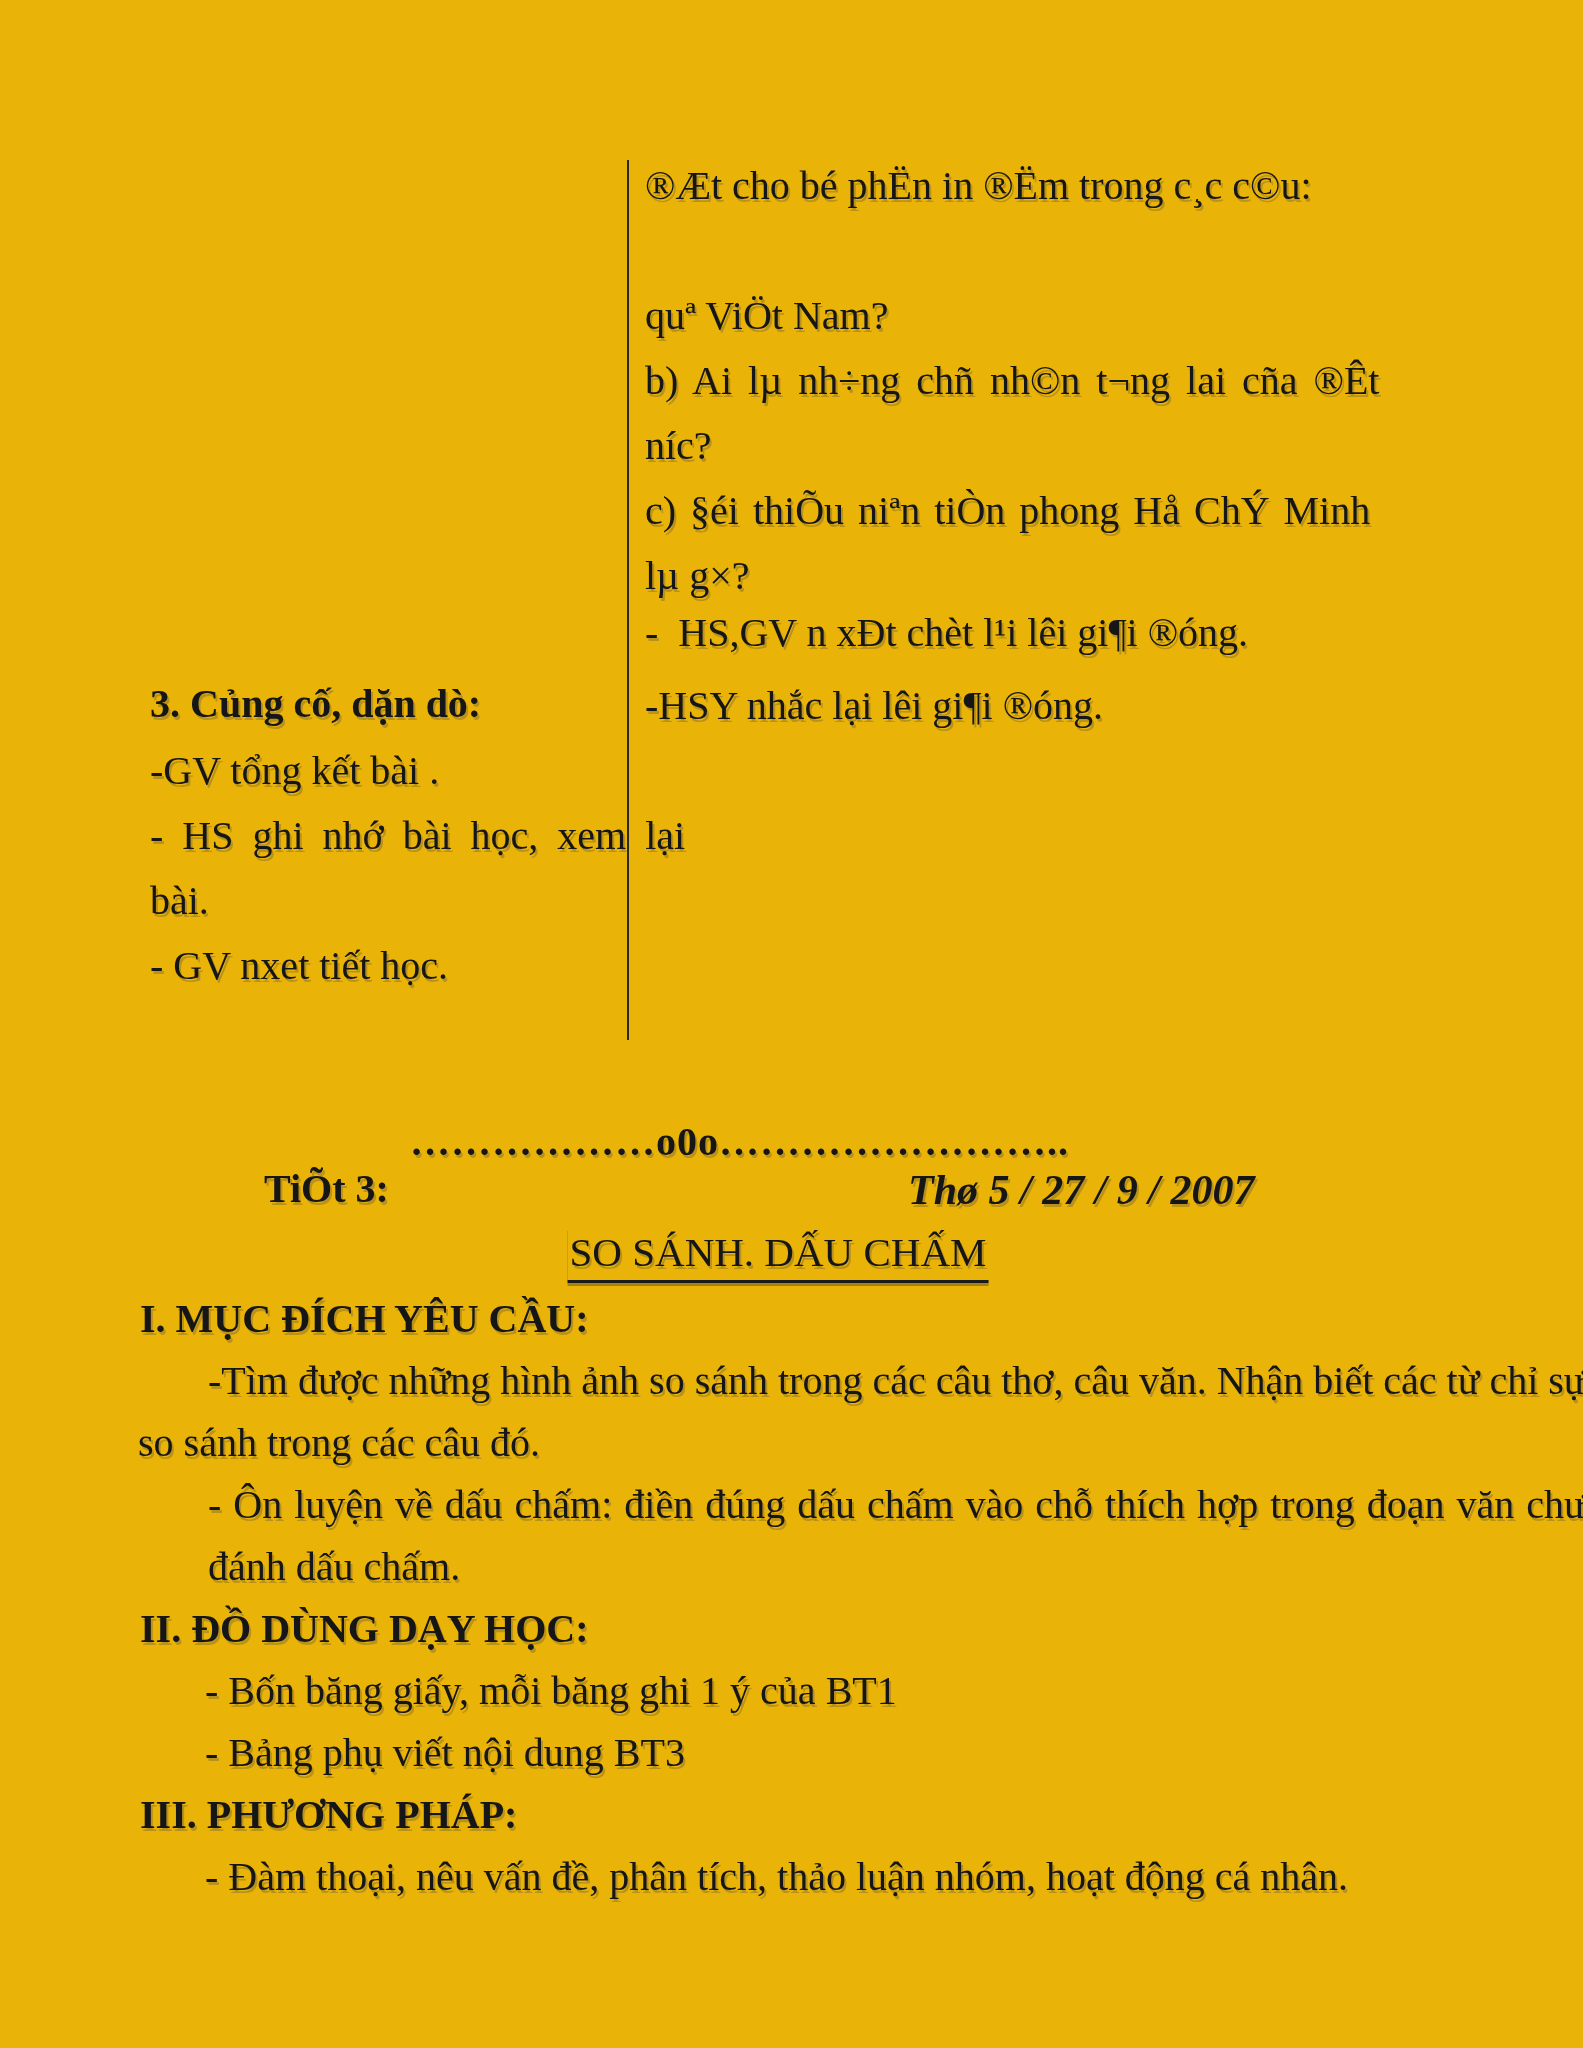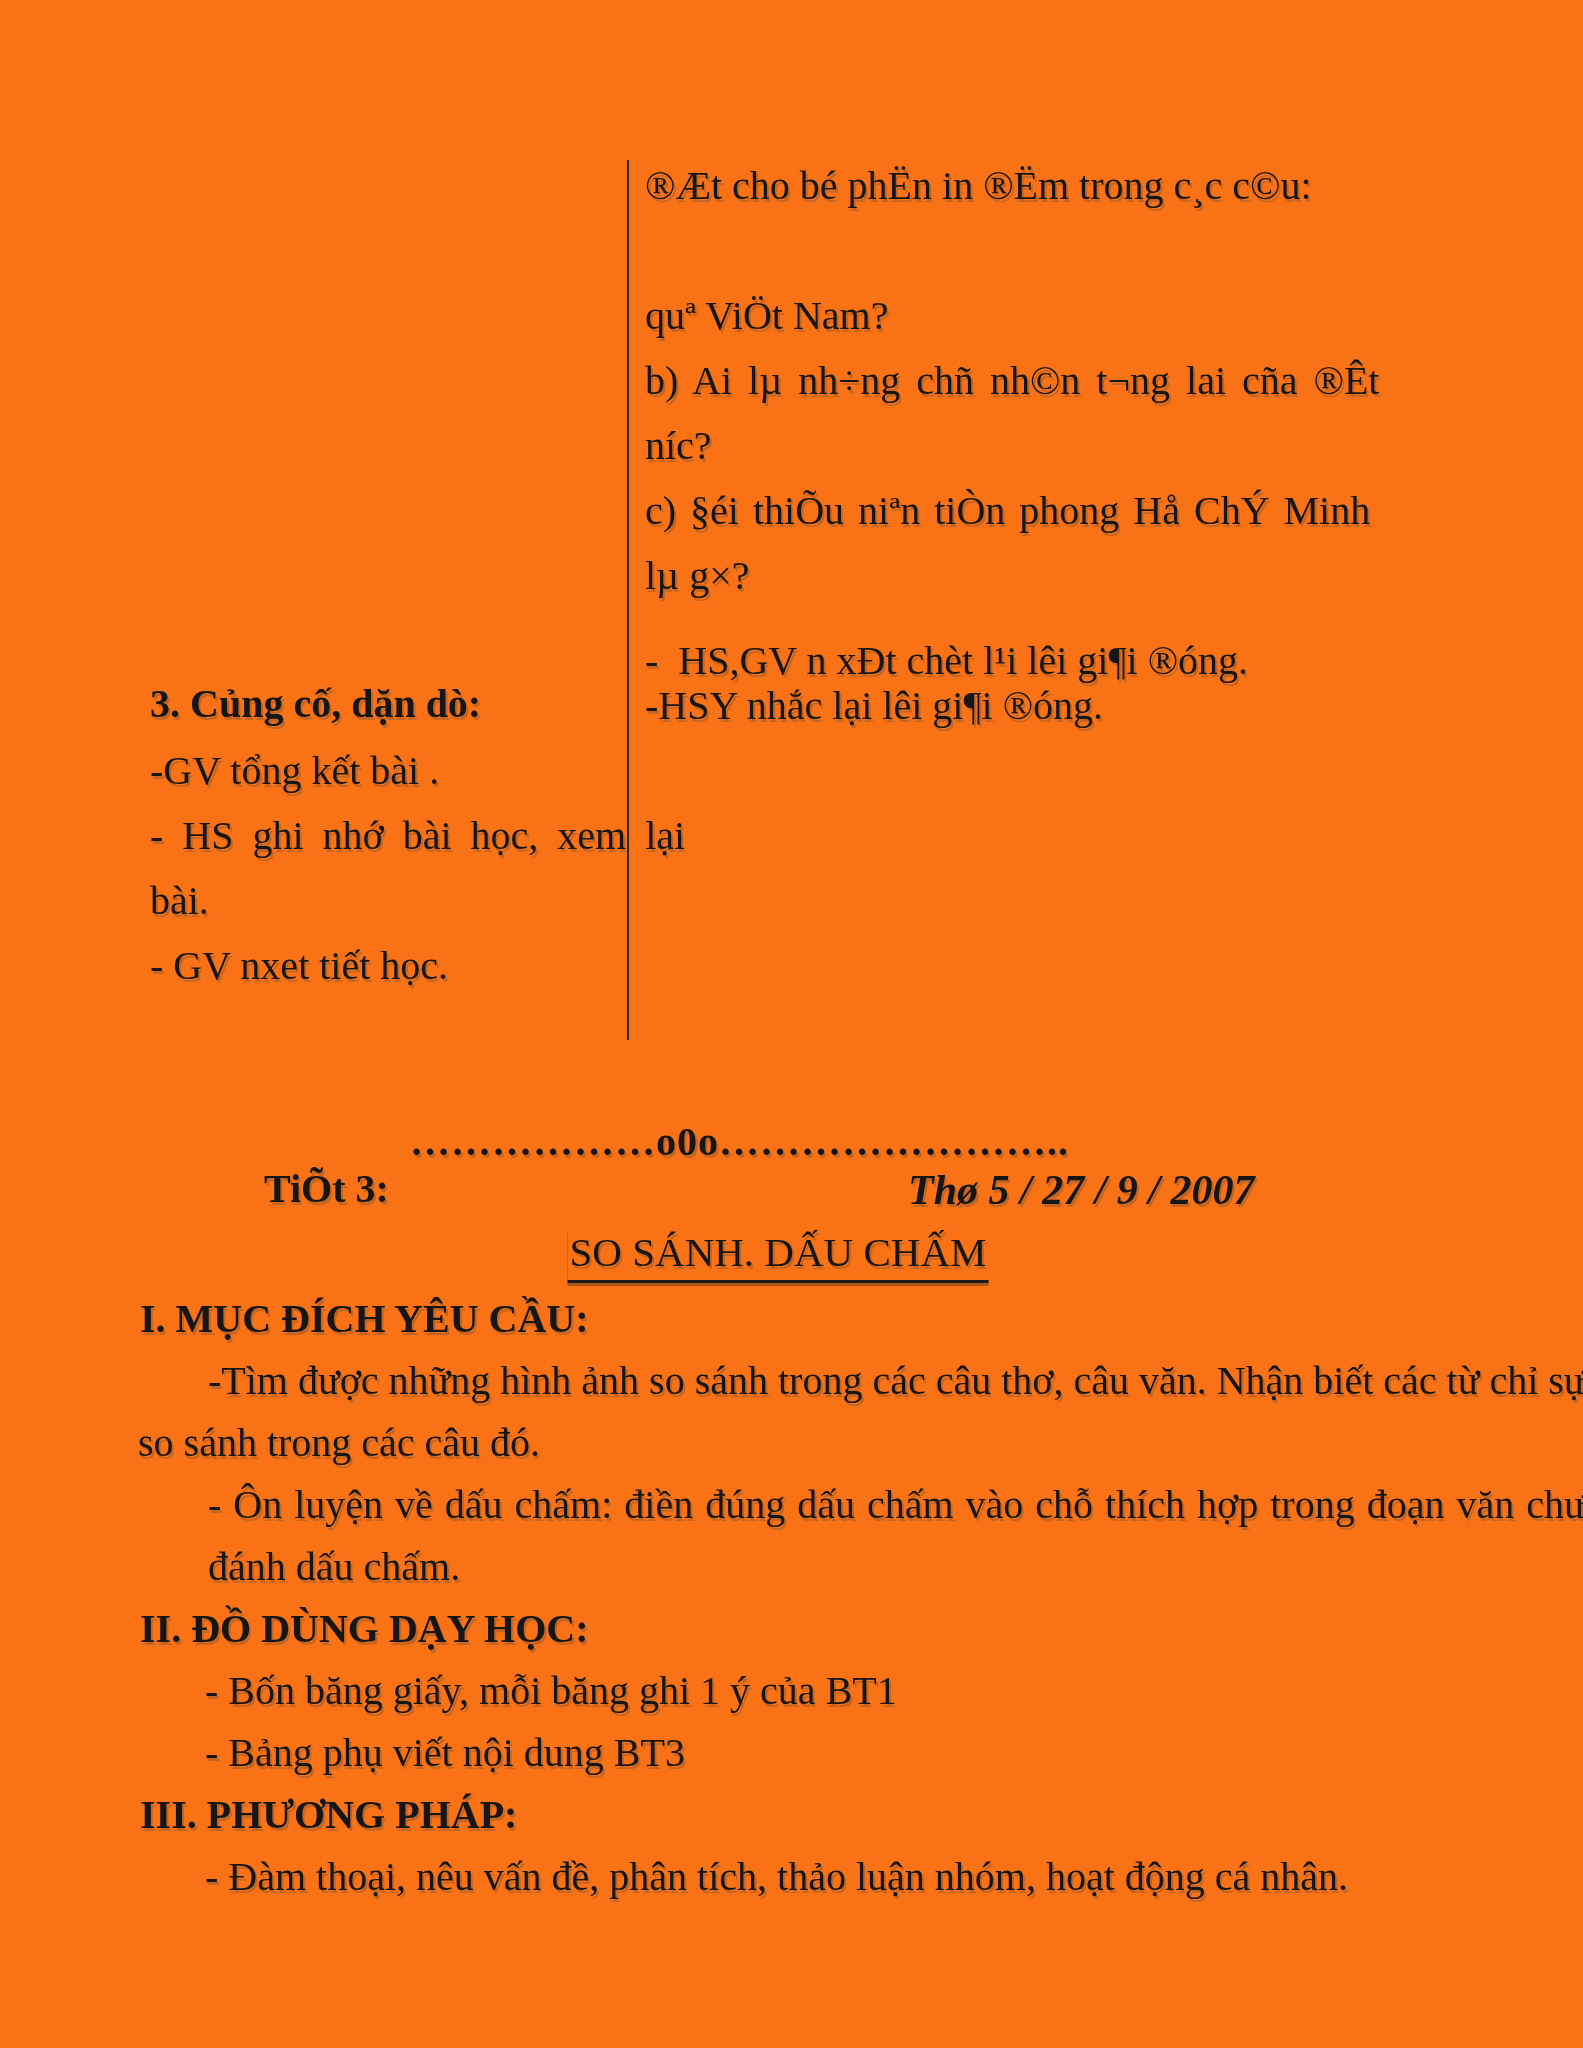--- a/index.html
+++ b/index.html
@@ -1,20 +1,20 @@
 <!DOCTYPE html>
 <html><head>
 <meta charset="utf-8">
 <style>
   html,body{margin:0;padding:0;background:#e8e8e8;}
   .page{
     position:relative;
     width:1583px;height:2048px;
     margin:0 auto;
-    background:#f97316;
+    background:#eab308;
     color:#161616;
     font-family:"Liberation Serif","DejaVu Serif",serif;
     overflow:hidden;
     text-shadow:2px 3px 0 rgba(70,70,70,0.30);
   }
   .ln{
     position:absolute;
     font-size:40px;
     line-height:1.2;
     white-space:pre;
@@ -52,21 +52,21 @@
 <div class="page">
 
   <div class="divider"></div>
 
   <div class="ln" style="left:645px;top:162px;">®Æt cho bé phËn in ®Ëm trong c¸c c©u:</div>
   <div class="ln" style="left:645px;top:292px;">quª ViÖt Nam?</div>
   <div class="ln" style="left:645px;top:357px;word-spacing:6px;">b) Ai lµ nh÷ng chñ nh©n t¬ng lai cña ®Êt</div>
   <div class="ln" style="left:645px;top:422px;">níc?</div>
   <div class="ln" style="left:645px;top:487px;word-spacing:4px;">c) §éi thiÕu niªn tiÒn phong Hå ChÝ Minh</div>
   <div class="ln" style="left:645px;top:552px;">lµ g×?</div>
-  <div class="ln" style="left:645px;top:637px;">-  HS,GV n xÐt chèt l¹i lêi gi¶i ®óng.</div>
+  <div class="ln" style="left:645px;top:609px;">-  HS,GV n xÐt chèt l¹i lêi gi¶i ®óng.</div>
   <div class="ln" style="left:645px;top:682px;">-HSY nhắc lại lêi gi¶i ®óng.</div>
 
   <div class="ln b" style="left:150px;top:680px;">3. Củng cố, dặn dò:</div>
   <div class="ln" style="left:150px;top:747px;">-GV tổng kết bài .</div>
   <div class="ln" style="left:150px;top:812px;word-spacing:9px;">- HS ghi nhớ bài học, xem lại</div>
   <div class="ln" style="left:150px;top:877px;">bài.</div>
   <div class="ln" style="left:150px;top:942px;">- GV nxet tiết học.</div>
 
   <div class="sep">………………o0o……………………..</div>
 

